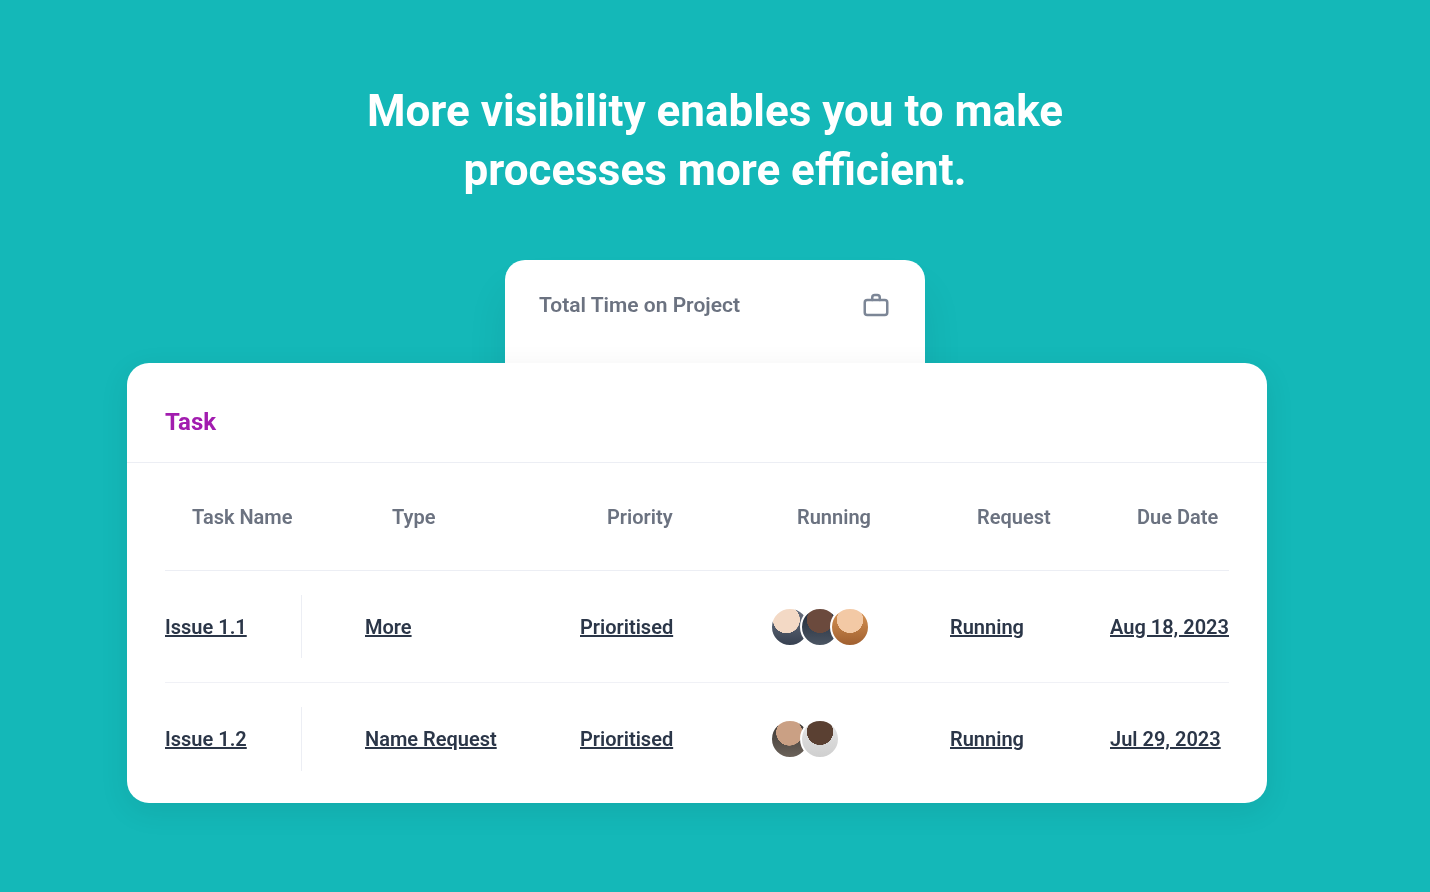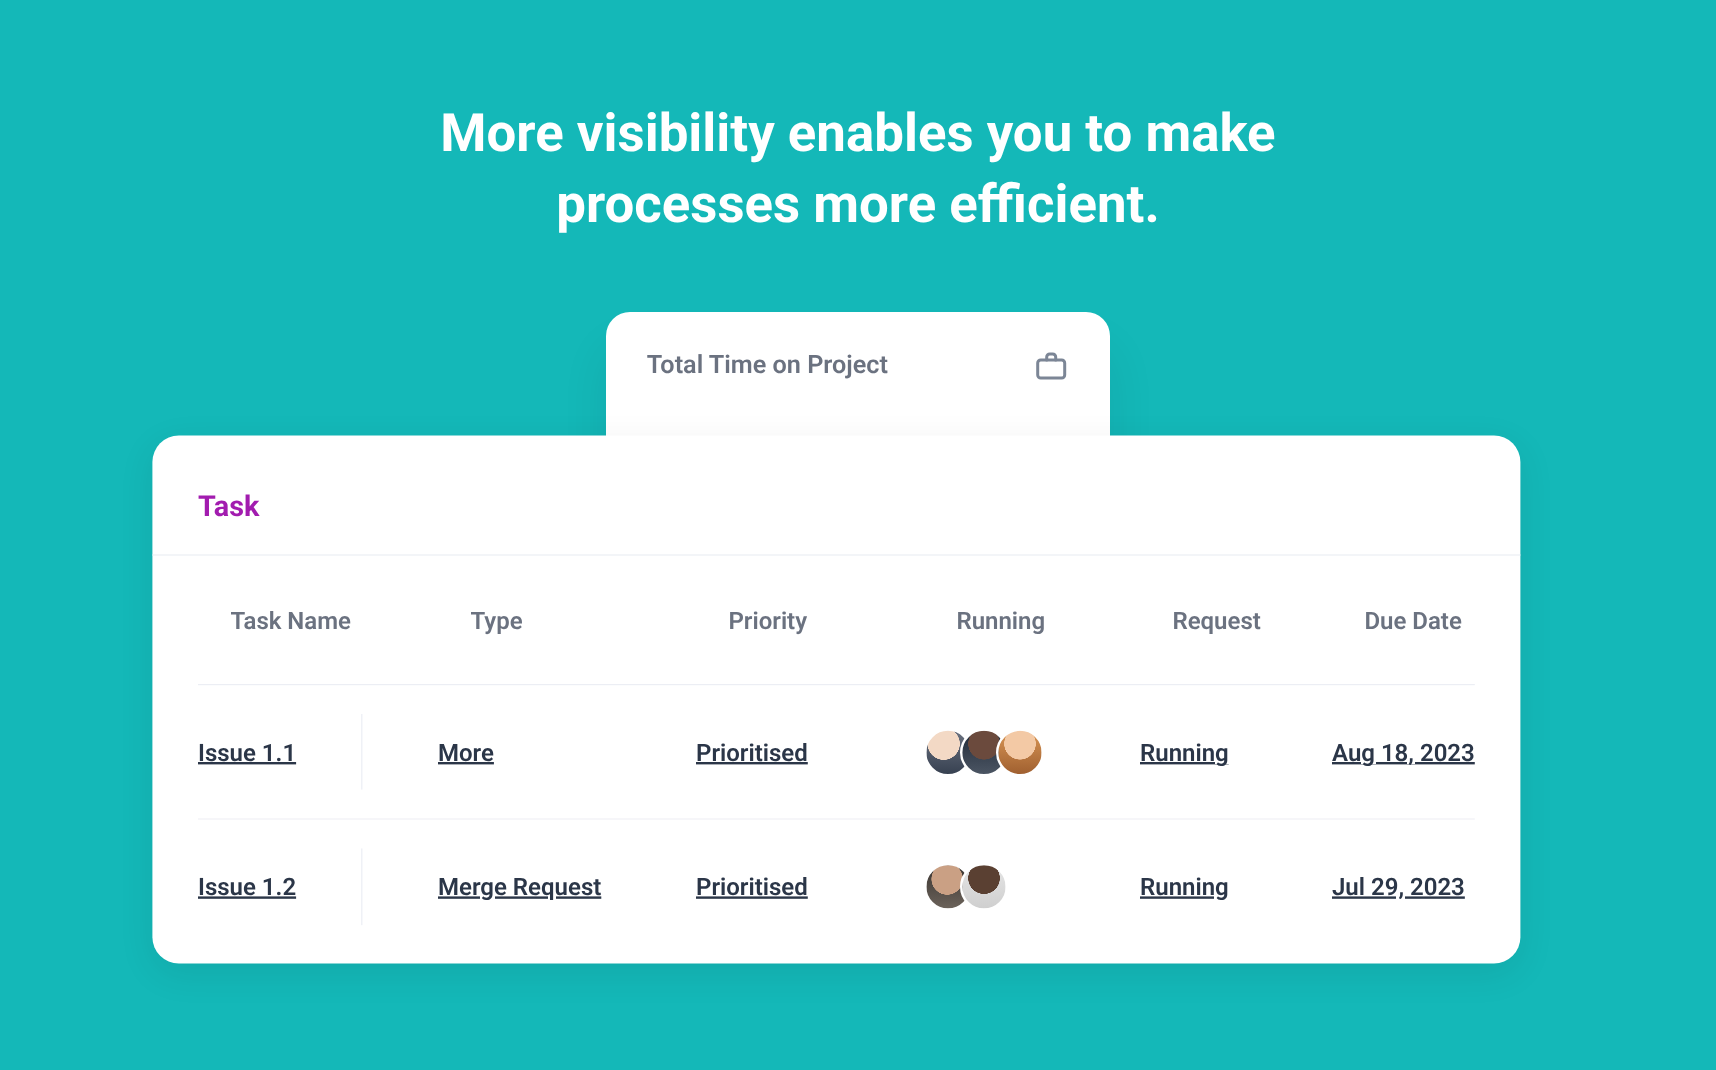--- a/index.html
+++ b/index.html
@@ -217,21 +217,21 @@
           <div class="avatar a2"></div>
           <div class="avatar a3"></div>
         </div>
       </div>
       <div class="td">Running</div>
       <div class="td">Aug 18, 2023</div>
     </div>
 
     <div class="trow">
       <div class="td taskname">Issue 1.2</div>
-      <div class="td">Merge Request</div>
+      <div class="td">Name Request</div>
       <div class="td">Prioritised</div>
       <div class="td">
         <div class="avatars">
           <div class="avatar a4"></div>
           <div class="avatar a5"></div>
         </div>
       </div>
       <div class="td">Running</div>
       <div class="td">Jul 29, 2023</div>
     </div>

